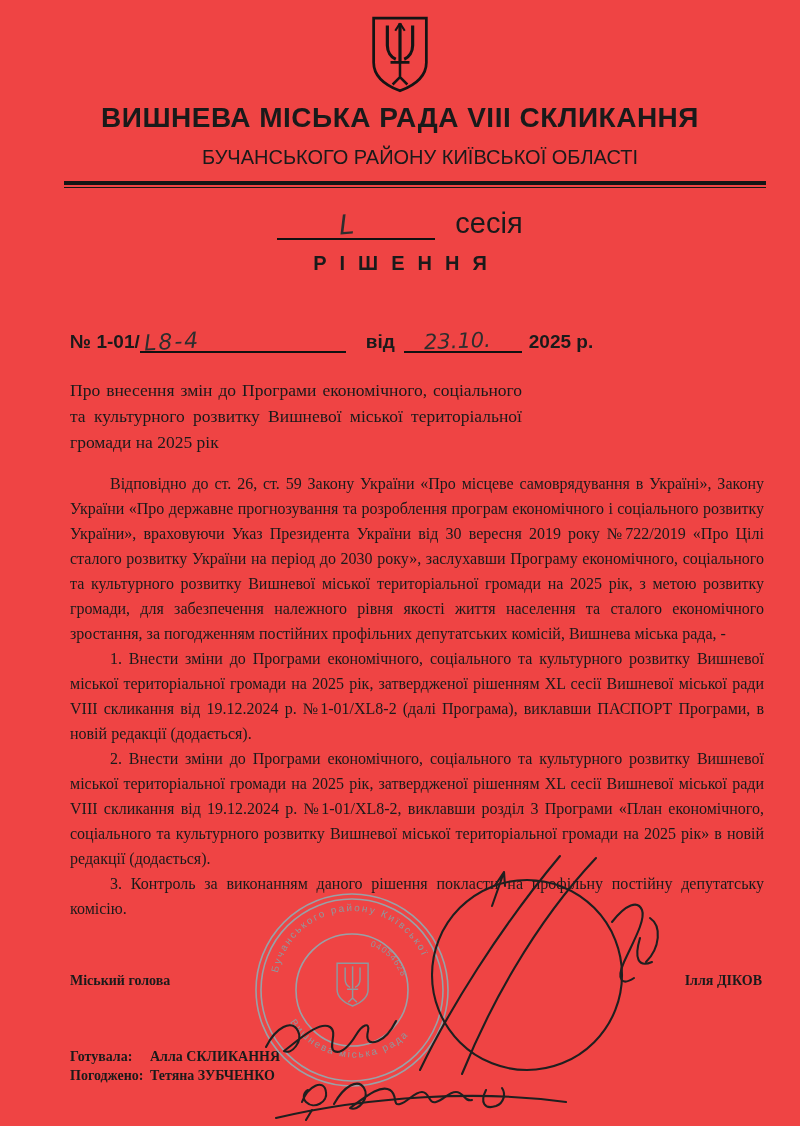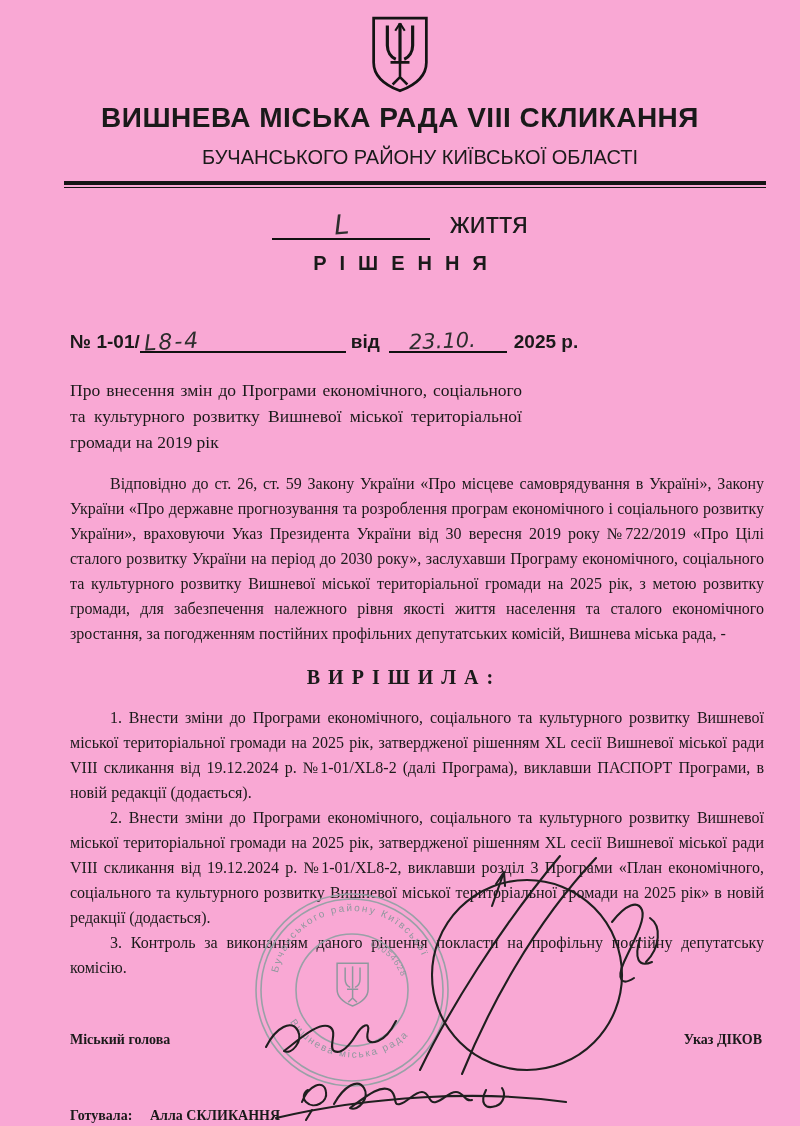--- a/index.html
+++ b/index.html
@@ -1,16 +1,16 @@
 <!DOCTYPE html>
 <html><head>
 <meta charset="utf-8">
 <style>
   html,body{margin:0;padding:0;background:#e8e8e8;}
-  .page{width:800px;height:1126px;position:relative;background:#f9a8d4;overflow:hidden;
+  .page{width:800px;height:1126px;position:relative;background:#ef4444;overflow:hidden;
         font-family:"Liberation Serif",serif;color:#1a1a1a;margin:0 auto;}
   
   .header{text-align:center;padding-top:16px;}
   .emblem{display:block;margin:0 auto;}
   .title{font-family:"Liberation Sans",sans-serif;font-size:28px;font-weight:bold;
          margin:8px 0 2px;letter-spacing:0.5px;}
   .subtitle{font-family:"Liberation Sans",sans-serif;font-size:20px;font-weight:normal;margin:12px;padding-left:40px;}
   .rule{margin:9px 0 0 64px;width:702px;height:2px;border-top:4px solid #151515;border-bottom:1px solid #151515;}
   
   .session-line{margin-top:14px;text-align:center;font-family:"Liberation Sans",sans-serif;font-size:29px;}
@@ -22,21 +22,21 @@
   .doc-type{text-align:center;font-family:"Liberation Sans",sans-serif;font-weight:bold;
             font-size:20px;letter-spacing:13px;margin-top:12px;text-indent:13px;}
   
   .number-line{margin:16px 0 0 70px;font-family:"Liberation Sans",sans-serif;font-weight:bold;
                font-size:19px;display:flex;align-items:flex-end;}
   .uline{display:inline-block;border-bottom:2px solid #111;position:relative;height:25px;}
   .uline-num{width:206px;}
   .uline-date{width:118px;margin-left:9px;}
   .uline-num .hand{position:absolute;left:4px;bottom:-3px;font-size:22px;transform:rotate(-3deg);letter-spacing:2px;}
   .uline-date .hand{position:absolute;left:20px;bottom:-2px;font-size:21px;transform:rotate(-2deg);}
-  .from{margin-left:5px;}
+  .from{margin-left:20px;}
   .year{margin-left:7px;margin-top:40px;}
   
   .subject{width:452px;margin:24px 0 0 70px;font-size:17.5px;line-height:26px;text-align:justify;}
   .body-par{width:694px;margin:0 0 0 70px;font-size:16px;line-height:25px;text-align:justify;text-indent:40px;}
   .preamble{margin-top:16px;}
   .resolved{text-align:center;font-weight:bold;font-size:20px;letter-spacing:8px;margin:20px 0 16px;text-indent:8px;}
   
   .sig-row{display:flex;justify-content:space-between;margin:52px 38px 0 70px;
            font-weight:bold;font-size:14px;}
   
@@ -64,50 +64,49 @@
       <path d="M30 7 l-4.5 7 M30 7 l4.5 7" fill="none" stroke="#141414" stroke-width="2"></path>
       <path d="M21 44 h18" fill="none" stroke="#141414" stroke-width="2.6"></path>
       <path d="M30 44 v14 M30 58 l-7 7 M30 58 l7 7" fill="none" stroke="#141414" stroke-width="2.4"></path>
     </svg>
     <h1 class="title">ВИШНЕВА МІСЬКА РАДА VIII СКЛИКАННЯ</h1>
     <h2 class="subtitle">БУЧАНСЬКОГО РАЙОНУ КИЇВСЬКОЇ ОБЛАСТІ</h2>
     <div class="rule"></div>
   </div>
 
   <div class="session-line">
-    <span class="session-underline"><span class="hand session-hand">L</span></span><span class="session-label">життя</span>
+    <span class="session-underline"><span class="hand session-hand">L</span></span><span class="session-label">сесія</span>
   </div>
 
   <div class="doc-type">РІШЕННЯ</div>
 
   <div class="number-line">
     <span>№ 1-01/</span>
     <span class="uline uline-num">
         <span class="hand">L8-4</span>
       </span>
     <span class="from">від</span>
     <span class="uline uline-date">
         <span class="hand">23.10.</span>
       </span>
     <span class="year">2025 р.</span>
   </div>
 
-  <p class="subject">Про внесення змін до Програми економічного, соціального та культурного розвитку Вишневої міської територіальної громади на 2019 рік</p>
+  <p class="subject">Про внесення змін до Програми економічного, соціального та культурного розвитку Вишневої міської територіальної громади на 2025 рік</p>
 
   <p class="body-par preamble">Відповідно до ст. 26, ст. 59 Закону України «Про місцеве самоврядування в Україні», Закону України «Про державне прогнозування та розроблення програм економічного і соціального розвитку України», враховуючи Указ Президента України від 30 вересня 2019 року №722/2019 «Про Цілі сталого розвитку України на період до 2030 року», заслухавши Програму економічного, соціального та культурного розвитку Вишневої міської територіальної громади на 2025 рік, з метою розвитку громади, для забезпечення належного рівня якості життя населення та сталого економічного зростання, за погодженням постійних профільних депутатських комісій, Вишнева міська рада, -</p>
 
-  <div class="resolved">ВИРІШИЛА:</div>
 
   <p class="body-par">1. Внести зміни до Програми економічного, соціального та культурного розвитку Вишневої міської територіальної громади на 2025 рік, затвердженої рішенням XL сесії Вишневої міської ради VIII скликання від 19.12.2024 р. №1-01/XL8-2 (далі Програма), виклавши ПАСПОРТ Програми, в новій редакції (додається).</p>
   <p class="body-par">2. Внести зміни до Програми економічного, соціального та культурного розвитку Вишневої міської територіальної громади на 2025 рік, затвердженої рішенням XL сесії Вишневої міської ради VIII скликання від 19.12.2024 р. №1-01/XL8-2, виклавши розділ 3 Програми «План економічного, соціального та культурного розвитку Вишневої міської територіальної громади на 2025 рік» в новій редакції (додається).</p>
   <p class="body-par">3. Контроль за виконанням даного рішення покласти на профільну постійну депутатську комісію.</p>
 
   <div class="sig-row">
     <span>Міський голова</span>
-    <span>Указ ДІКОВ</span>
+    <span>Ілля ДІКОВ</span>
   </div>
 
   <div class="approvals">
     <div class="appr-row">
       <span class="appr-label">Готувала:</span>
       <span class="appr-name">Алла СКЛИКАННЯ</span>
     </div>
     <div class="appr-row">
       <span class="appr-label">Погоджено:</span>
       <span class="appr-name">Тетяна ЗУБЧЕНКО</span>

